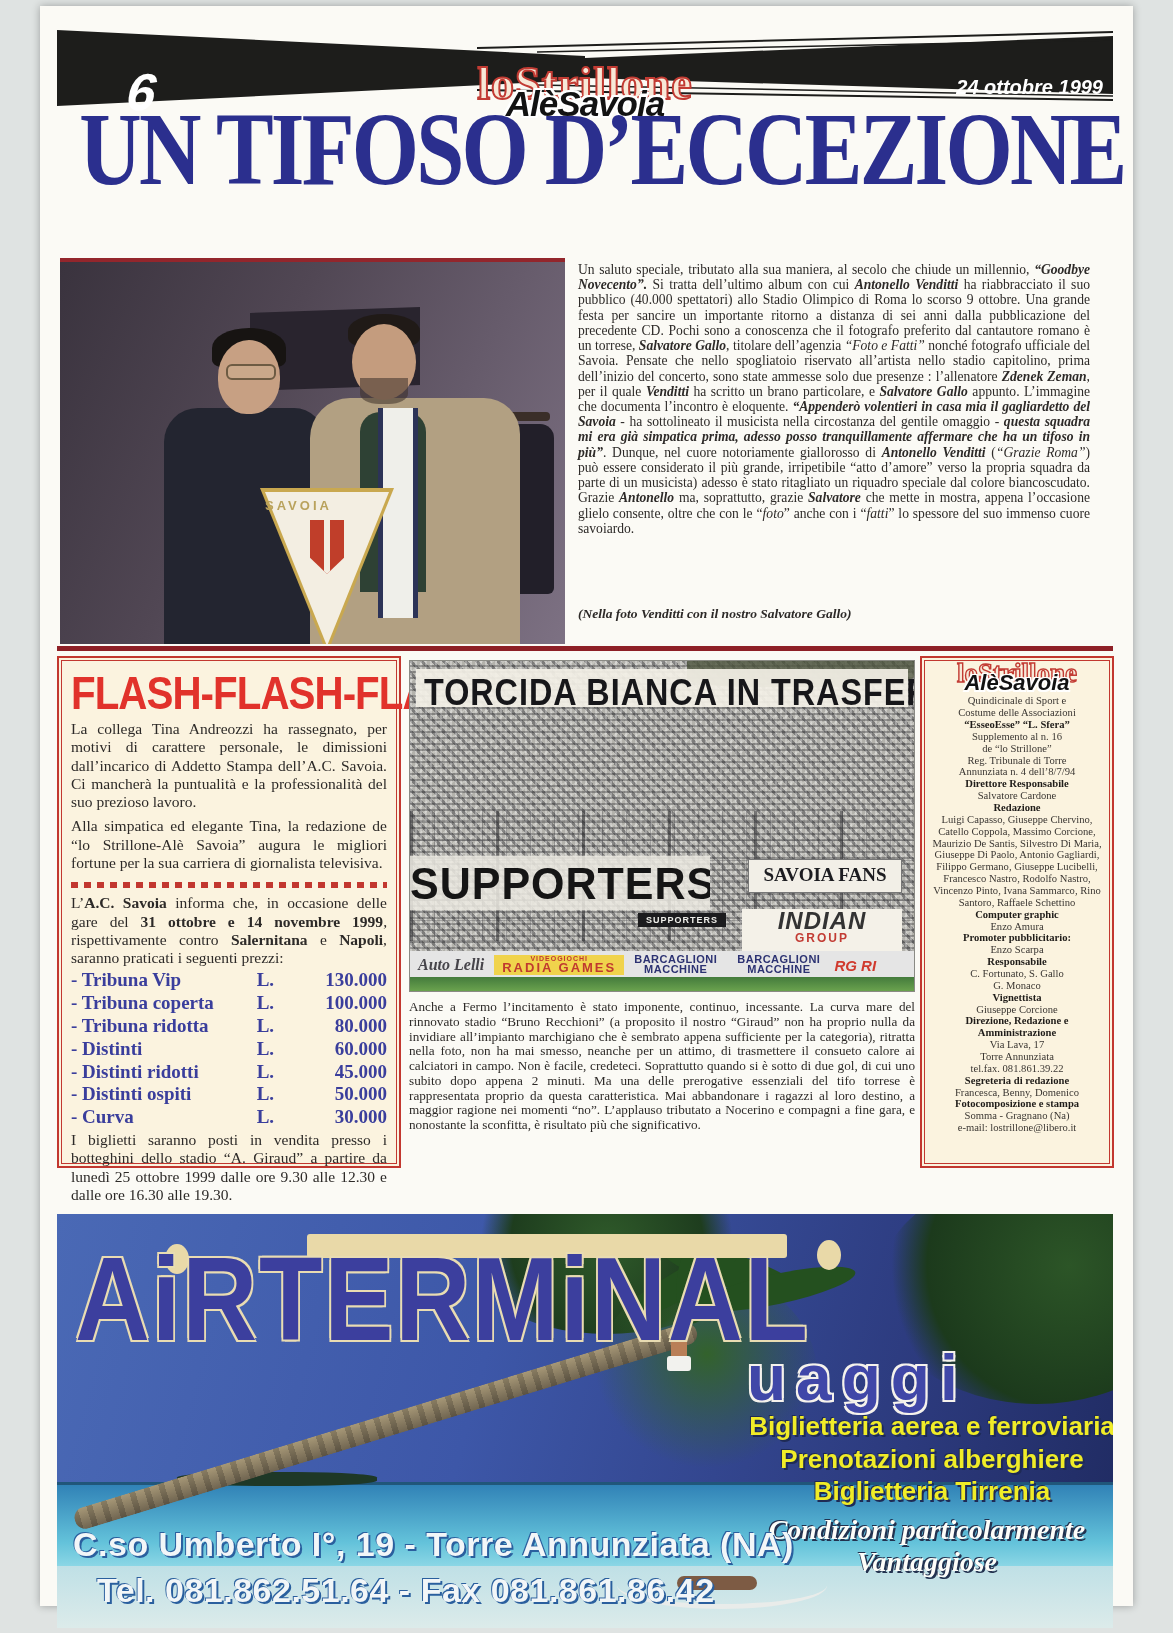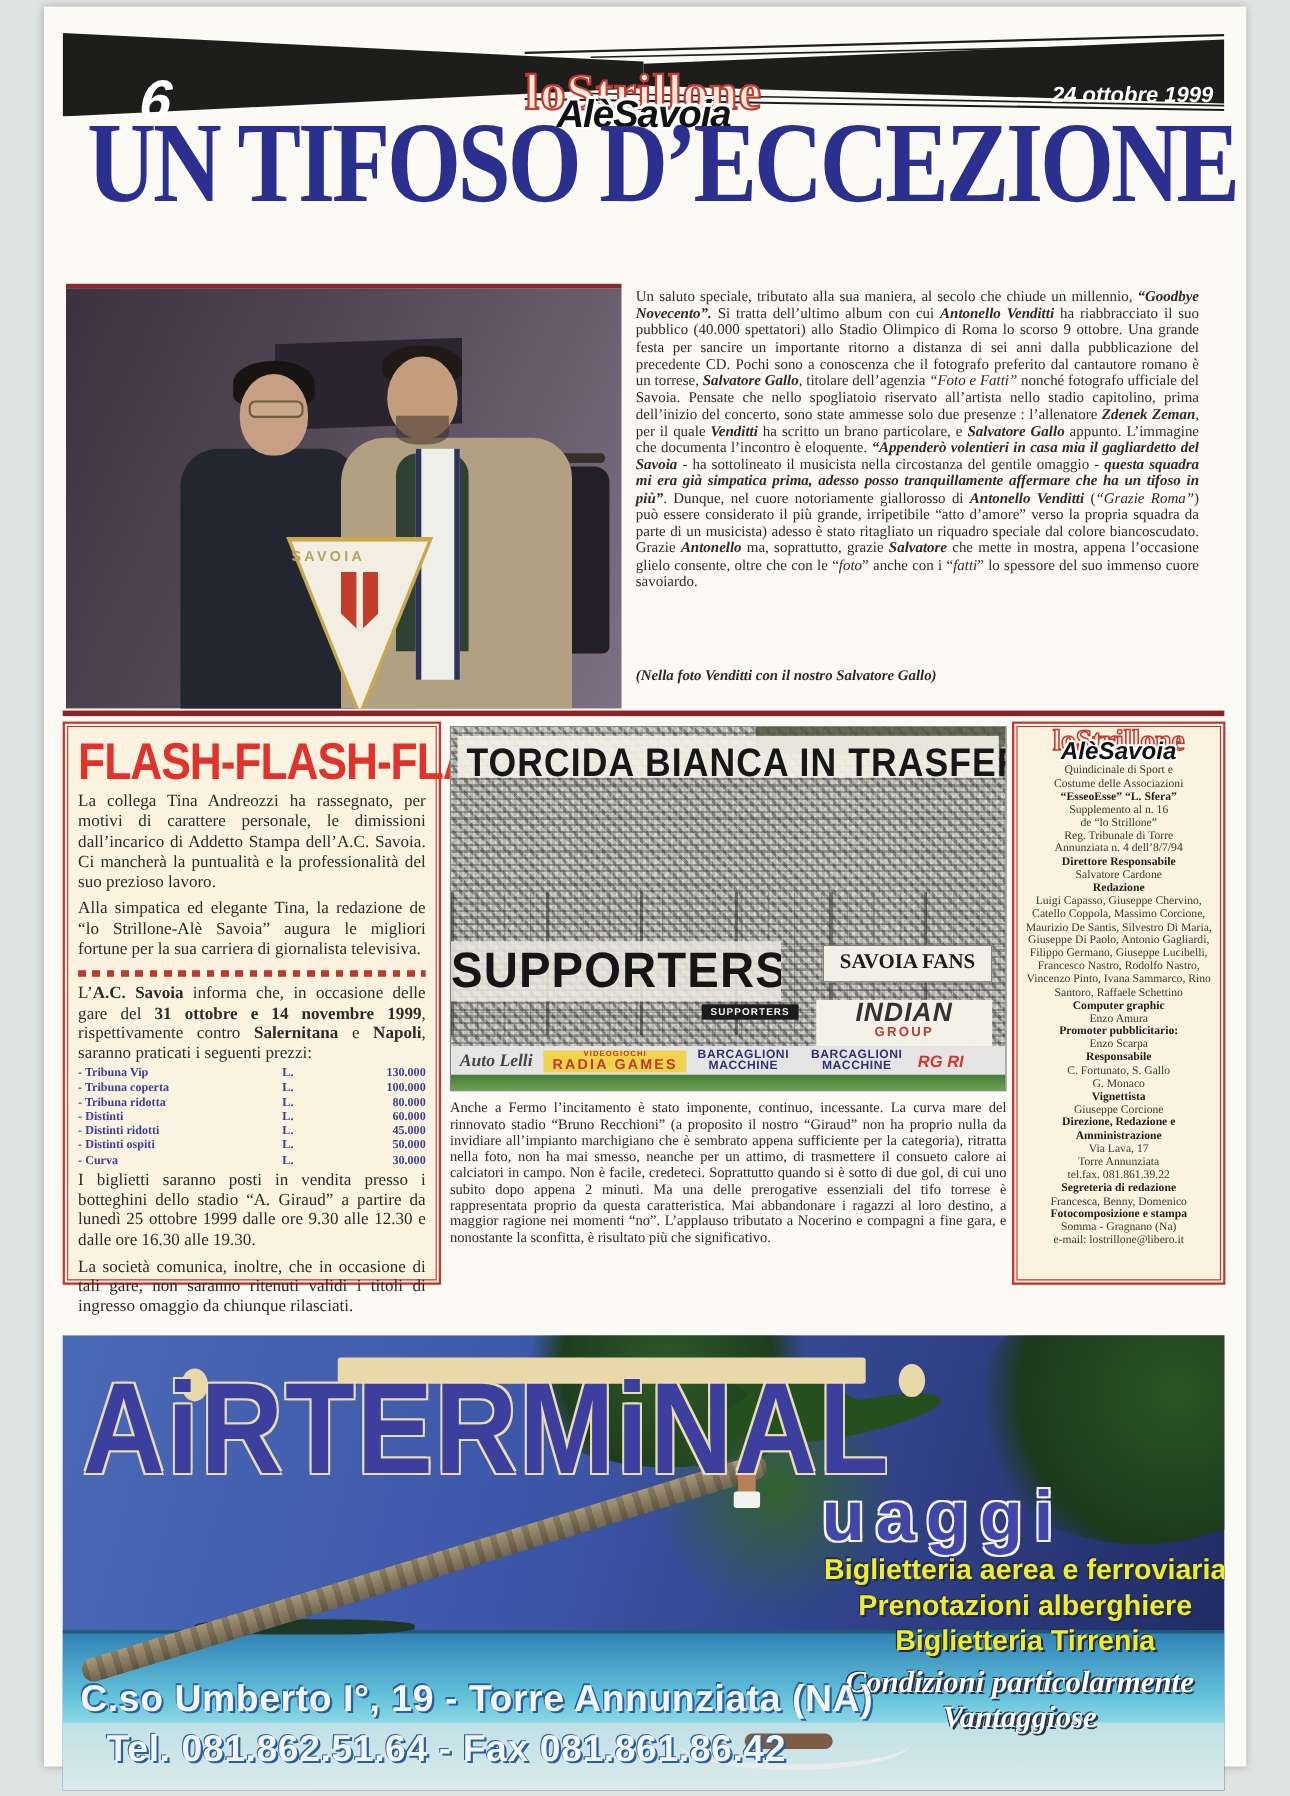--- a/index.html
+++ b/index.html
@@ -63,21 +63,21 @@
   .redbox{border:2px solid #c2372f;background:#fbf3df;box-shadow:inset 0 0 0 2px #fbf3df,inset 0 0 0 3px #c2372f;}
 
   
   .flash{left:57px;top:656px;width:344px;height:512px;padding:8px 12px;box-sizing:border-box;}
   .flash-title{font-family:"Liberation Sans",sans-serif;font-weight:700;font-size:42px;color:#e1322b;
                transform:scale(.96,1.12);transform-origin:left top;white-space:nowrap;letter-spacing:-1px;}
   .flash-p{font-size:15.5px;line-height:1.18;text-align:justify;margin-top:6px;}
   .dashes{height:6px;margin:10px 0 6px 0;
           background:repeating-linear-gradient(90deg,#c2372f 0 7px,transparent 7px 13px);}
   .prices{margin-top:2px;}
-  .price-row{display:flex;font-weight:700;font-size:11px;line-height:1.2;color:#3a3e9c;gap:29px;}
+  .price-row{display:flex;font-weight:700;font-size:19px;line-height:1.2;color:#3a3e9c;gap:29px;}
   .price-row .lbl{width:170px;}
   .price-row .cur{width:30px;}
   .price-row .amt{width:80px;text-align:right;}
 
   
   .torcida{left:409px;top:660px;width:504px;height:330px;background:#b7b6b0;overflow:hidden;
            border:1px solid #8a8a84;}
   .crowd{left:0;top:0;width:100%;height:100%;
      background-color:#b3b2ac;
      background-image:

